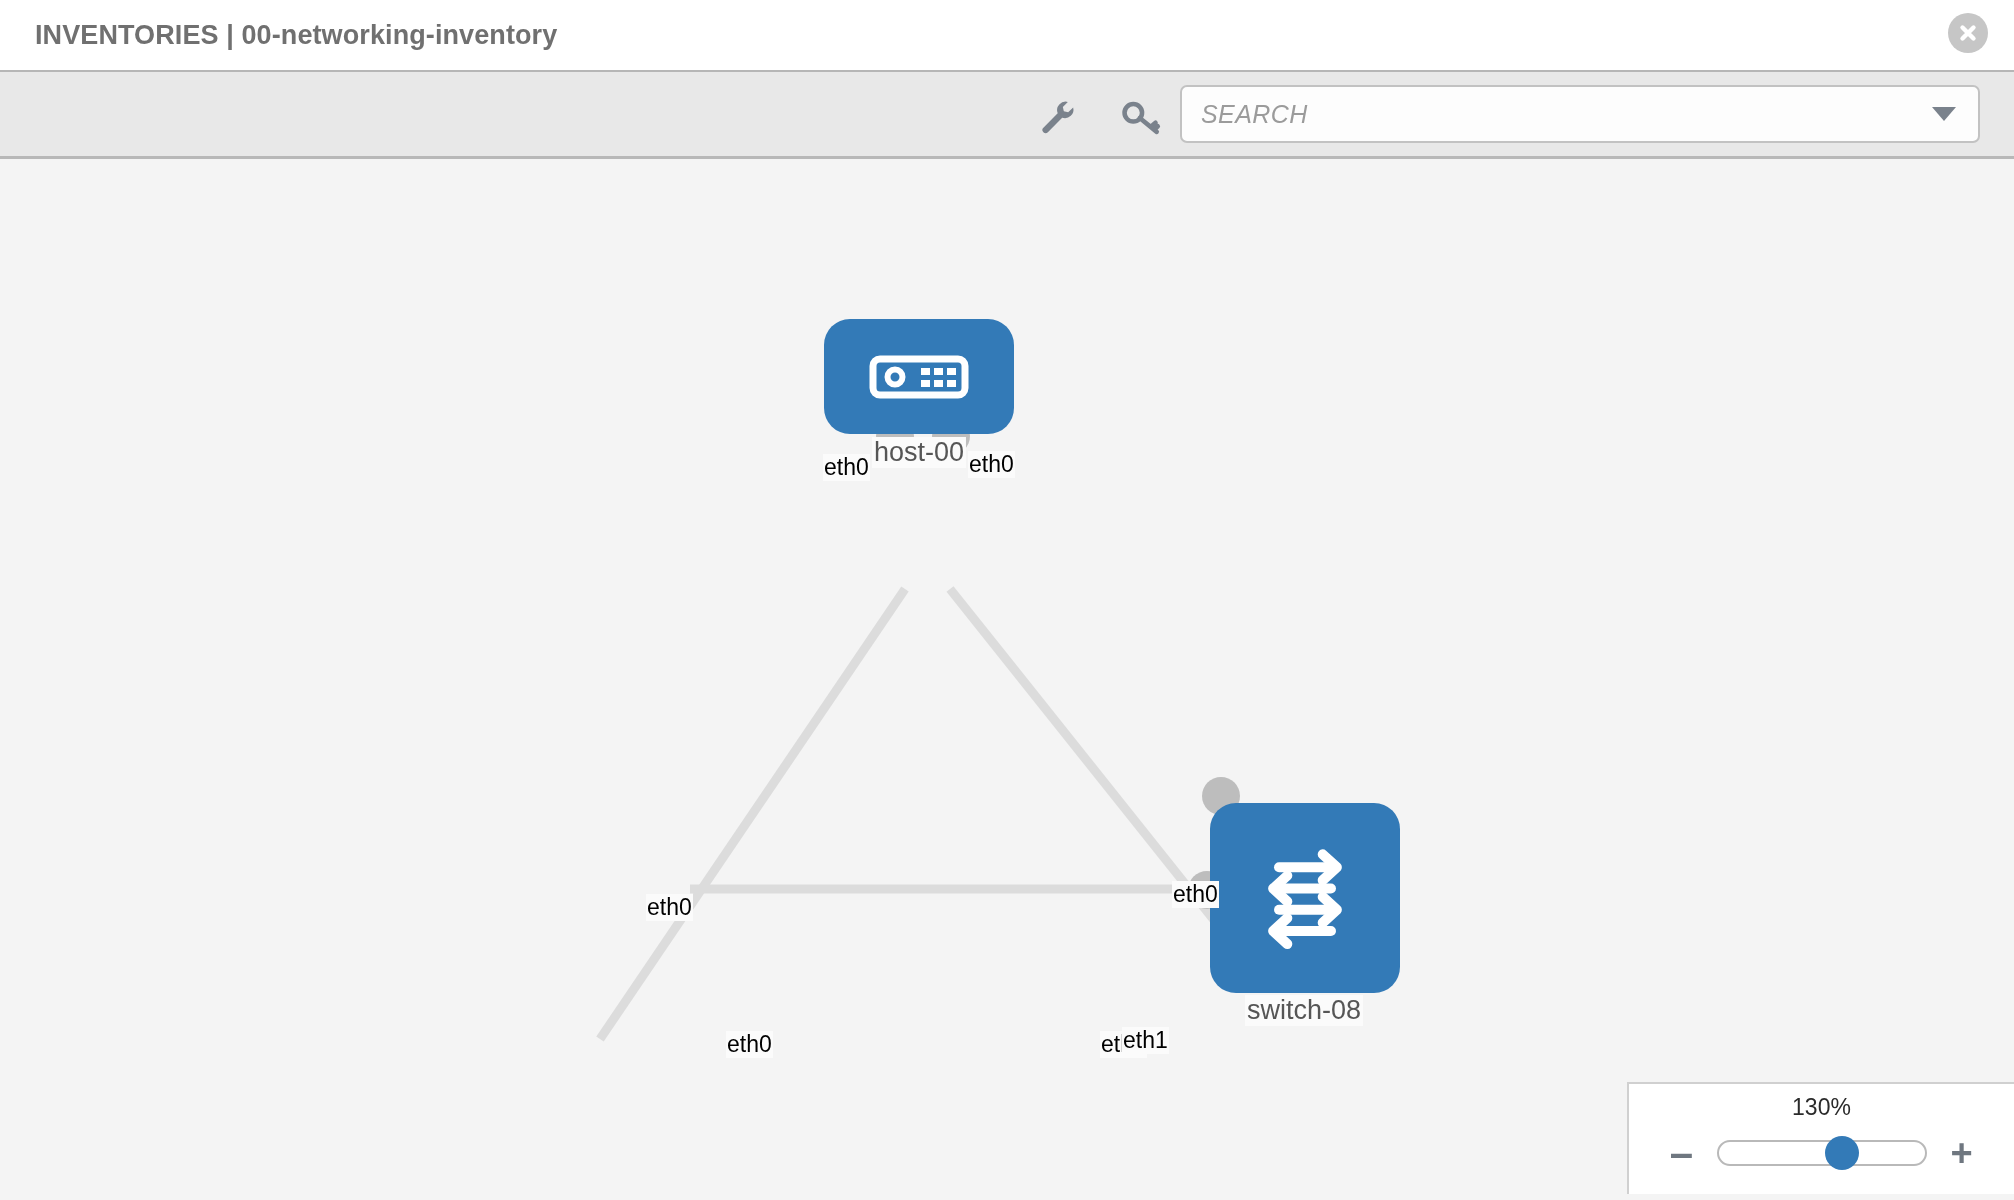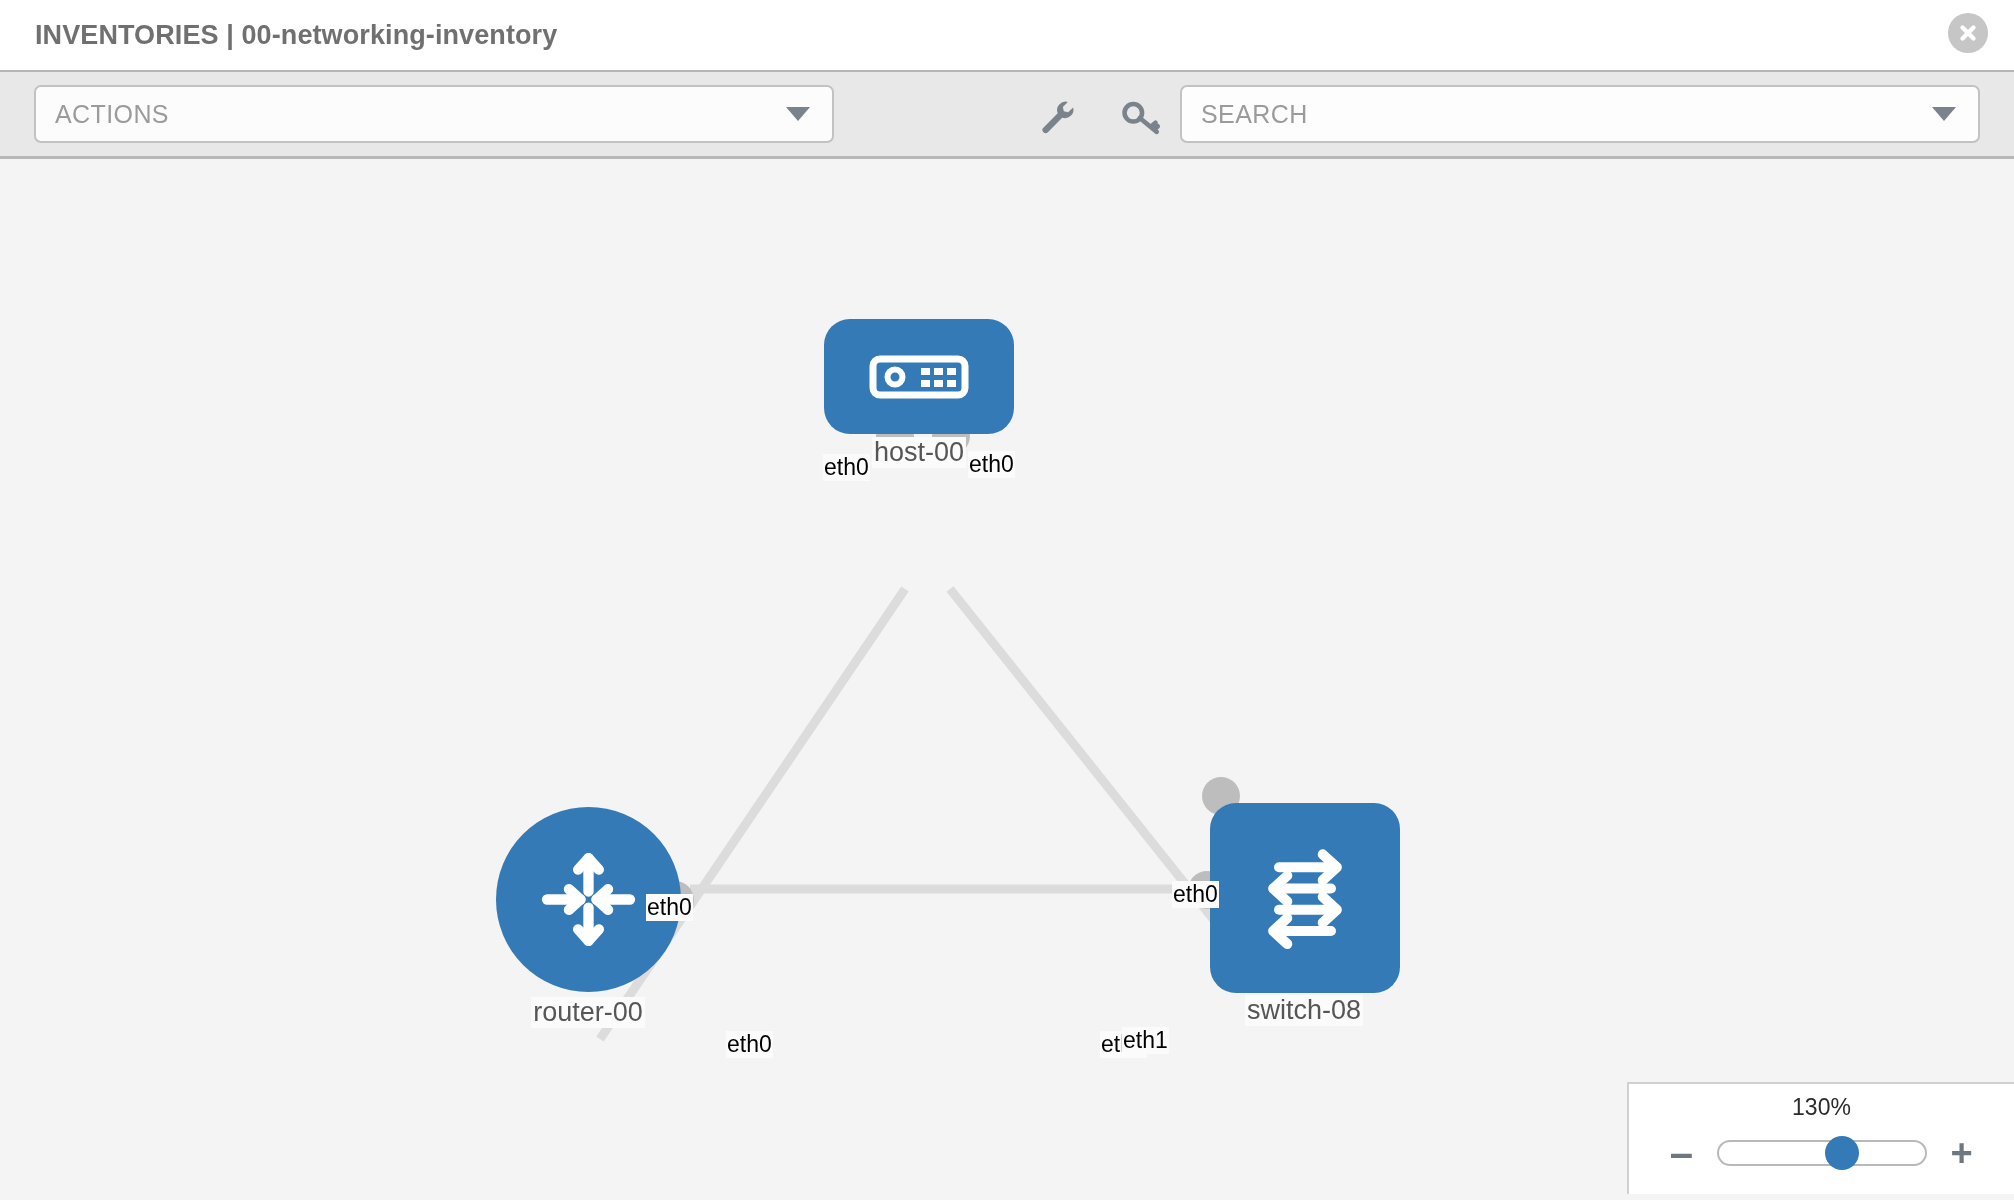--- a/index.html
+++ b/index.html
@@ -58,21 +58,21 @@
   .tool-icons {
     position: absolute; left: 1035px; top: 0; height: 89px;
     display: flex; align-items: center; gap: 40px;
   }
   .tool-icon { width: 44px; height: 44px; display:flex; align-items:center; justify-content:center; }
   .search-box {
     position: absolute; left: 1180px; top: 13px;
     width: 800px; height: 58px;
     background: #fdfdfd;
     border: 2px solid #c2c2c2; border-radius: 7px;
-    display: flex; align-items: center;
+    display: flex; align-items: center; font-style: italic;
   }
   .search-label {
     margin-left: 19px; font-size: 25px; color: #9b9b9b; letter-spacing: .4px;
   }
 
   
   .canvas {
     position: absolute; left: 0; top: 159px;
     width: 2014px; height: 1041px;
     background: #f4f4f4;
@@ -156,24 +156,20 @@
     <div class="header-title">INVENTORIES | 00-networking-inventory</div>
     <div class="close-btn">
       <svg width="24" height="24" viewBox="0 0 24 24" aria-hidden="true">
         <path d="M6.5 6.5 L17.5 17.5 M17.5 6.5 L6.5 17.5" stroke="#ffffff" stroke-width="4.4" stroke-linecap="round"></path>
       </svg>
     </div>
   </div>
 
   <div class="toolbar">
 
-    <div class="actions-select">
-      <span class="actions-label">ACTIONS</span>
-      <span class="caret"></span>
-    </div>
 
     <div class="tool-icons">
       <div class="tool-icon">
         <svg width="42" height="42" viewBox="0 0 24 24" aria-hidden="true">
           <path d="M20.2 4.6a5.2 5.2 0 0 0-6.1 6.9l-8.6 8.6a1.9 1.9 0 1 0 2.7 2.7l8.6-8.6a5.2 5.2 0 0 0 6.6-6.3l-3 3-2.6-.6-.6-2.6z" fill="#7a828c" transform="translate(-1,-1) scale(0.95)"></path>
         </svg>
       </div>
       <div class="tool-icon">
         <svg width="42" height="42" viewBox="0 0 24 24" aria-hidden="true">
           <circle cx="7.6" cy="9.6" r="5.0" fill="none" stroke="#7a828c" stroke-width="2.6"></circle>
@@ -213,42 +209,20 @@
           <rect x="65" y="31" width="9" height="7" fill="#ffffff"></rect>
           <rect x="78" y="31" width="9" height="7" fill="#ffffff"></rect>
         </svg>
       </div>
       <div class="node-label" style="left:95px; top:118px;">host-00</div>
     </div>
 
     <div class="iflabel" style="left:823px; top:295px;">eth0</div>
     <div class="iflabel" style="left:968px; top:292px;">eth0</div>
 
-    <div class="node" style="left:496px; top:648px; width:185px; height:185px;">
-      <div class="knob" style="left:160px; top:74px;"></div>
-      <div class="node-shape circle" style="width:185px; height:185px;">
-        <svg width="115" height="115" viewBox="0 0 100 100" aria-hidden="true">
-          <g stroke="#ffffff" stroke-width="9" stroke-linecap="round" stroke-linejoin="round" fill="none">
-
-            <path d="M50 43 L50 14"></path>
-            <path d="M41 24 L50 14 L59 24"></path>
-
-            <path d="M50 57 L50 86"></path>
-            <path d="M41 76 L50 86 L59 76"></path>
-
-            <path d="M14 50 L43 50"></path>
-            <path d="M33 41 L43 50 L33 59"></path>
-
-            <path d="M86 50 L57 50"></path>
-            <path d="M67 41 L57 50 L67 59"></path>
-          </g>
-        </svg>
-      </div>
-      <div class="node-label" style="left:92px; top:190px;">router-00</div>
-    </div>
 
     <div class="iflabel" style="left:646px; top:735px;">eth0</div>
     <div class="iflabel" style="left:726px; top:872px;">eth0</div>
 
     <div class="node" style="left:1210px; top:644px; width:190px; height:190px;">
       <div class="knob" style="left:-8px; top:-26px;"></div>
       <div class="knob" style="left:-22px; top:68px;"></div>
       <div class="node-shape rounded" style="width:190px; height:190px;">
         <svg width="118" height="118" viewBox="0 0 100 100" aria-hidden="true">
           <g stroke="#ffffff" stroke-width="8.5" stroke-linecap="round" stroke-linejoin="round" fill="none">

